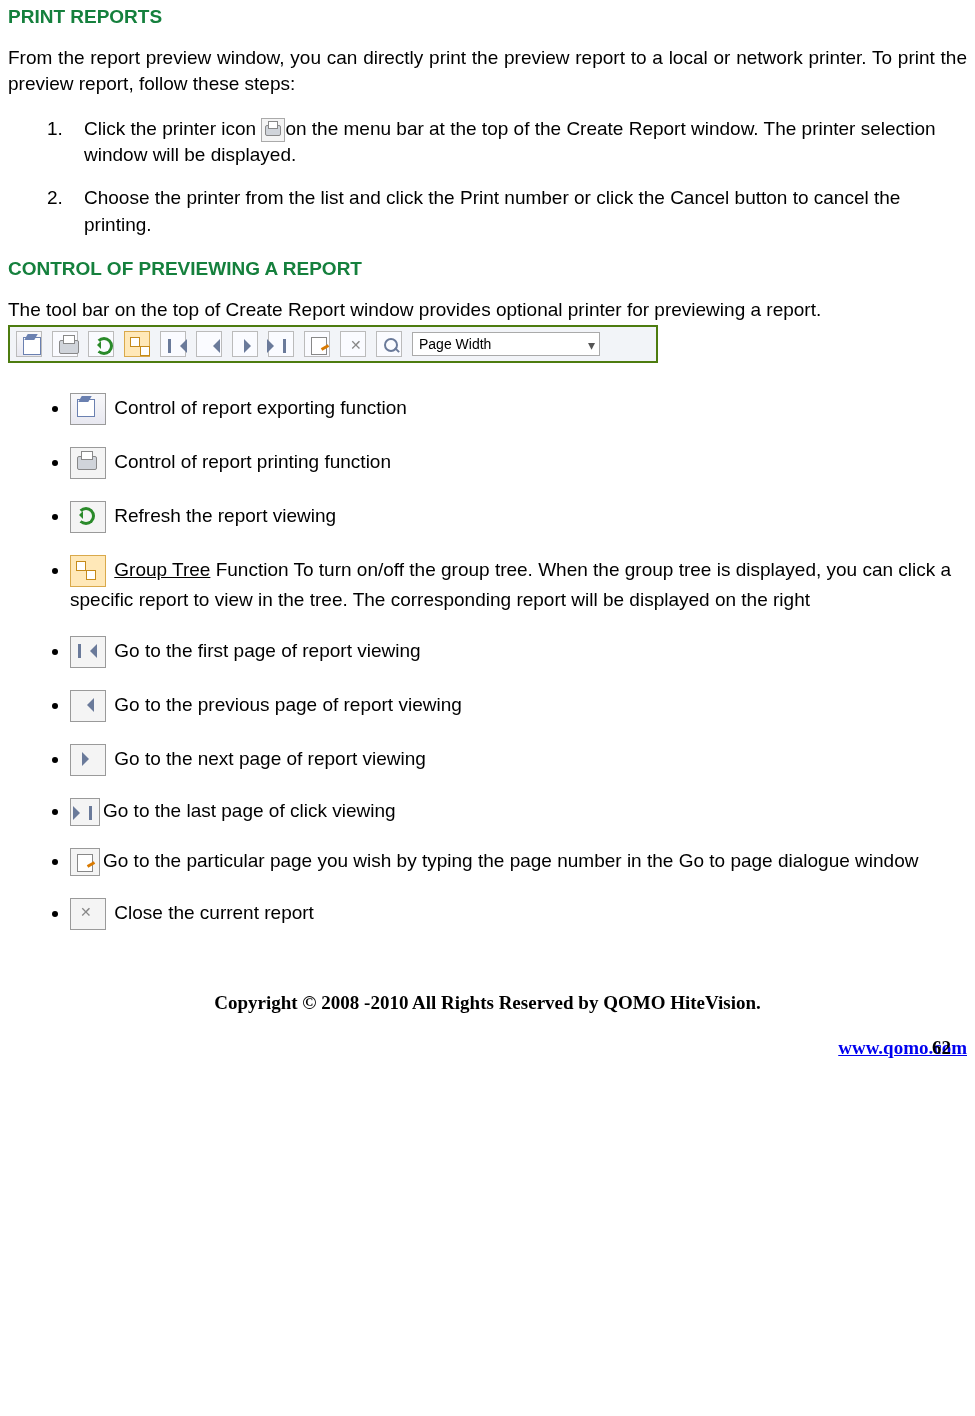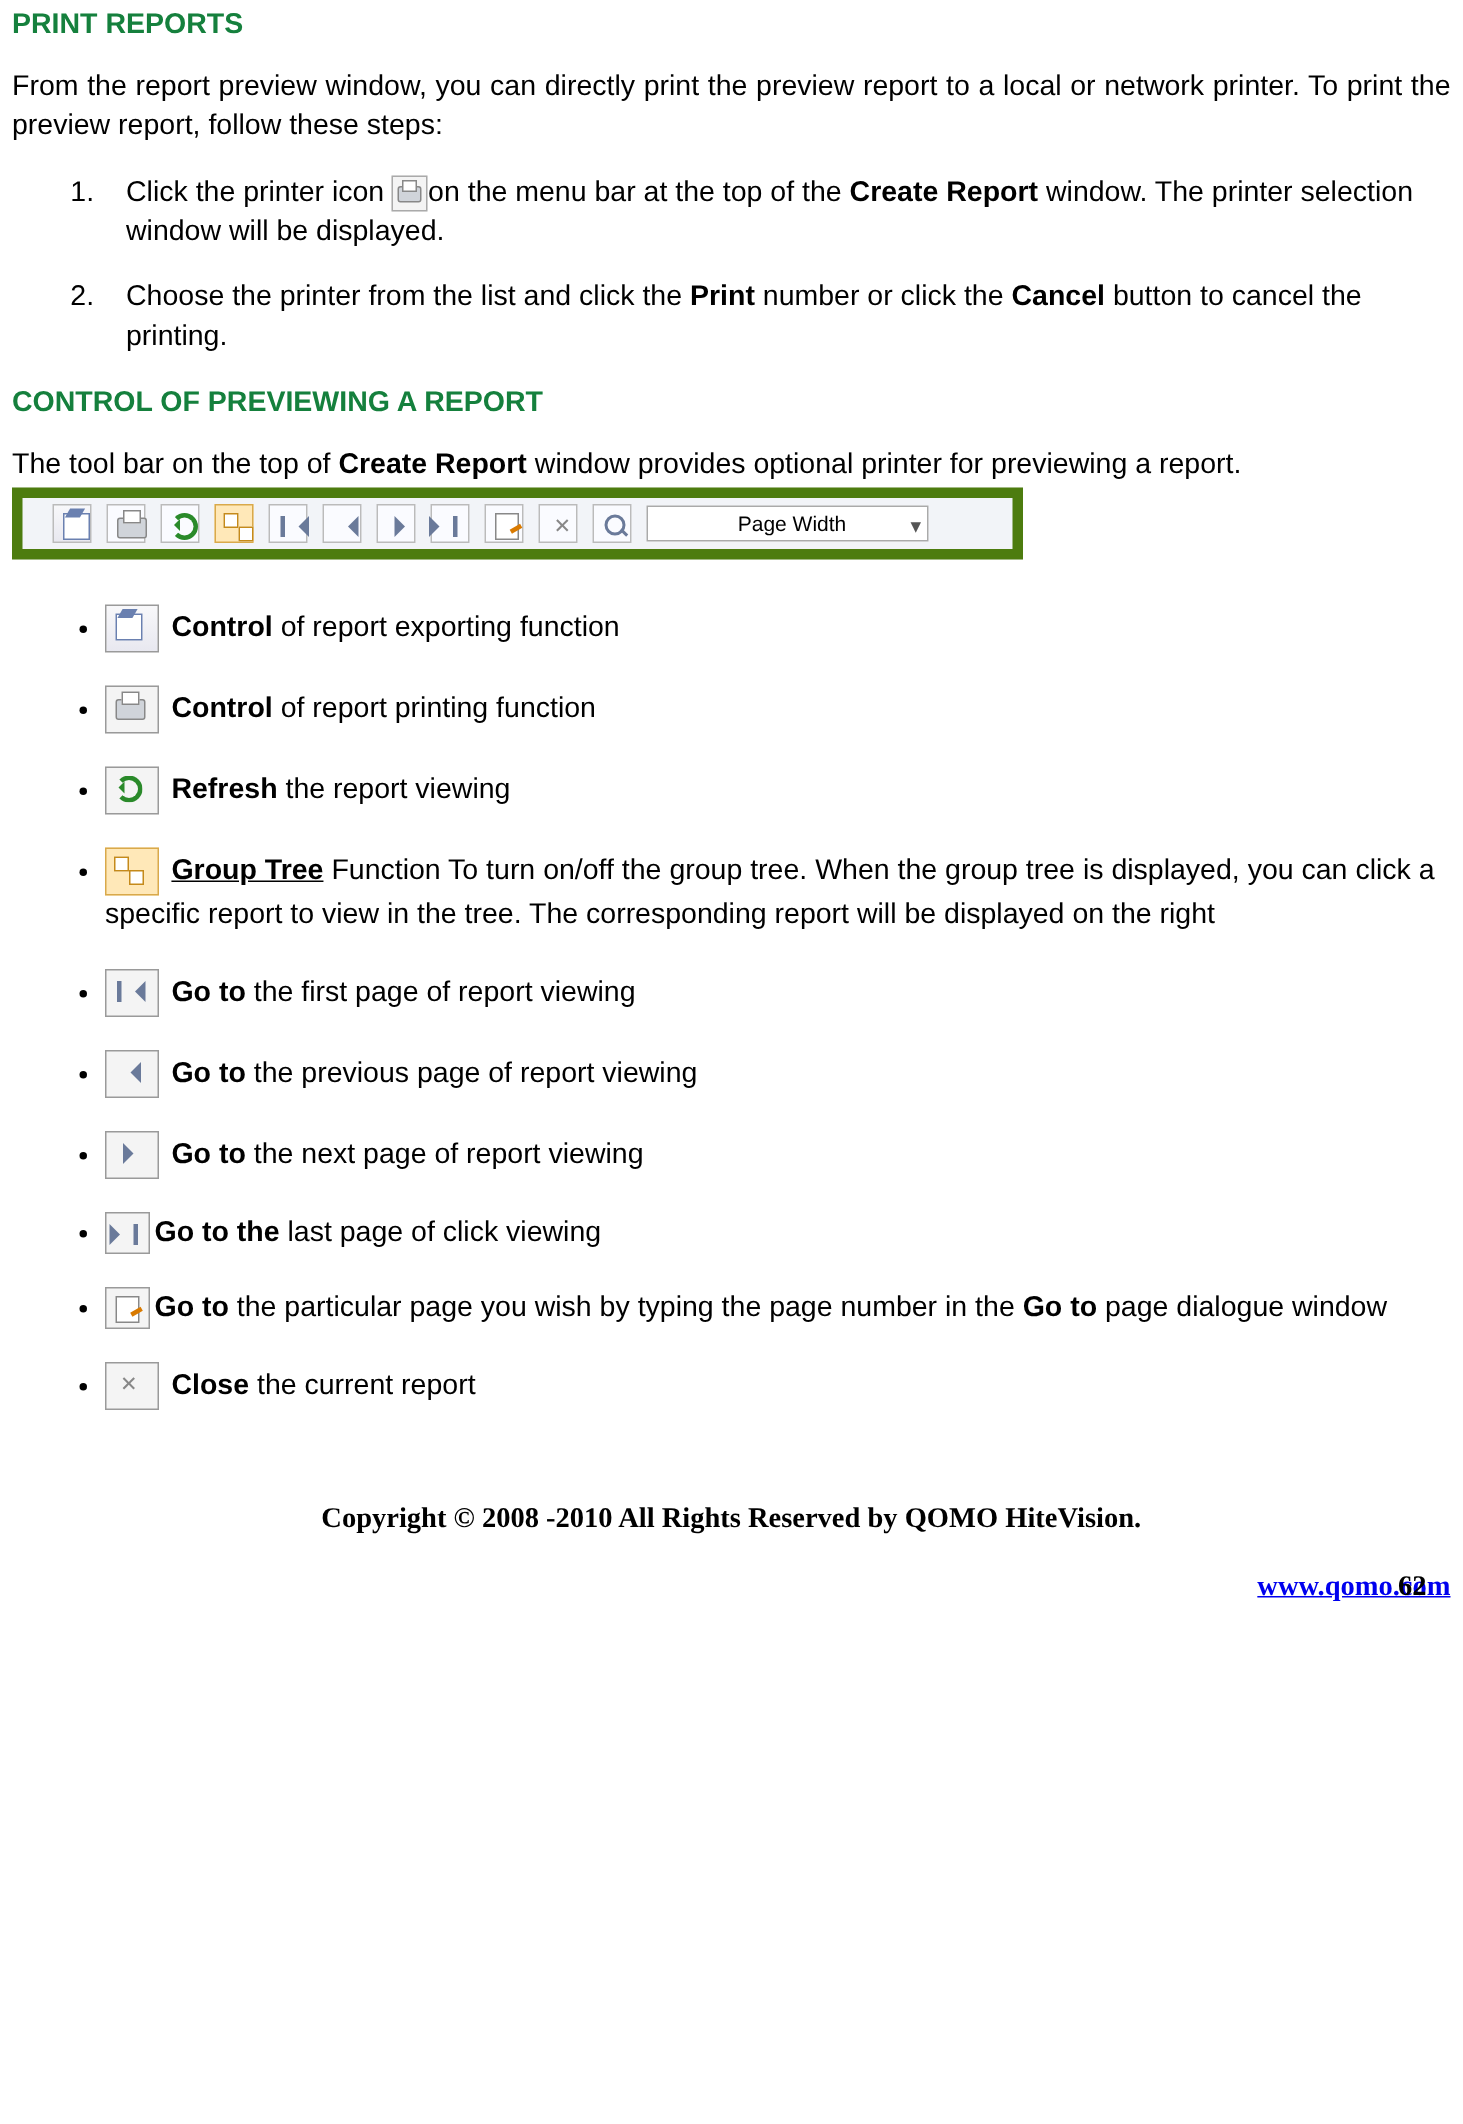--- a/index.html
+++ b/index.html
@@ -43,33 +43,32 @@
     display: inline-block;
     vertical-align: middle;
     border: 1px solid #9a9a9a;
     background: #f4f4f4;
     position: relative;
     margin-right: 3px;
   }
   .icon-32 { width: 34px; height: 30px; }
   .icon-28 { width: 28px; height: 26px; }
   .icon-sm { width: 22px; height: 22px; display:inline-block; border:1px solid #aaa; background:#f4f4f4; vertical-align: middle; position: relative;}
-  .bold { font-weight: bold; }
+  .bold { font-weight: normal; }
   .under { text-decoration: underline; }
   .toolbar-img {
-    border: 7px solid #4d7c0f;
+    border: 2px solid #4d7c0f;
     background: #f2f4f8;
     height: 34px;
     width: 640px;
     display: flex;
     align-items: center;
-    padding-left: 20px;
+    padding-left: 6px;
     gap: 10px;
     margin-top: 2px;
-    text-align: center;
   }
   .tb-btn {
     width: 24px; height: 24px;
     background: #fafbff;
     border: 1px solid #bbb;
     position: relative;
   }
   .tb-btn.active {
     background: #ffe8b8;
     border-color: #d9a94b;

